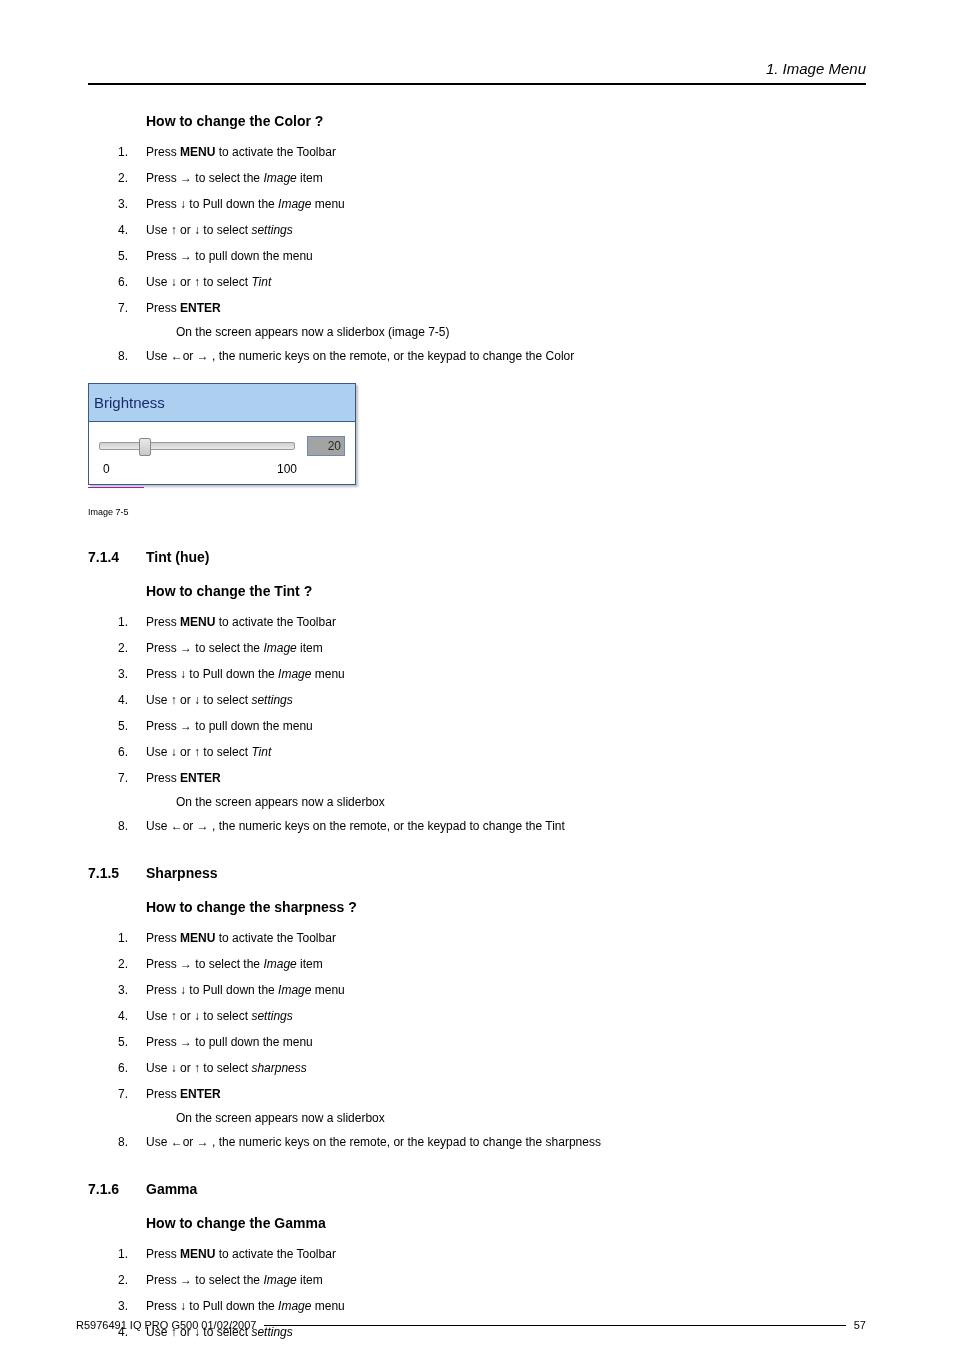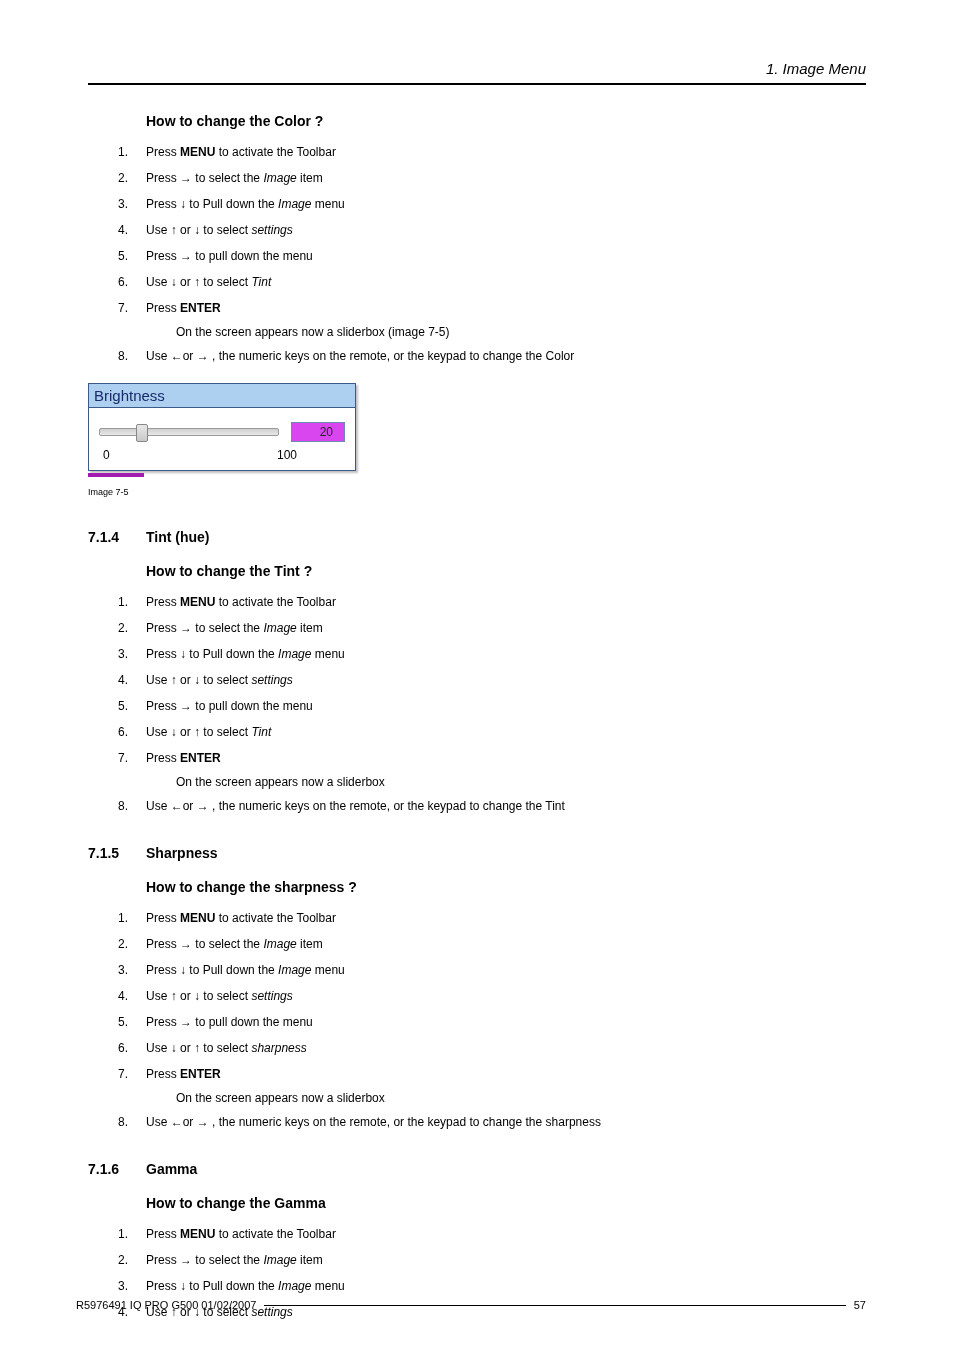--- a/index.html
+++ b/index.html
@@ -81,21 +81,21 @@
       border: 1px solid #3a5a8a;
       background: #fff;
       box-shadow: 2px 2px 2px rgba(0,0,0,.25);
     }
     .slider-title {
       background: #aed0f0;
       color: #1a2a6c;
       font-family: Arial, sans-serif;
       font-size: 15px;
       font-weight: normal;
-      padding: 3px 5px;
+      padding: 10px 5px;
       border-bottom: 1px solid #3a5a8a;
     }
     .slider-body {
       padding: 14px 10px 8px 10px;
       position: relative;
     }
     .slider-track-row {
       display: flex;
       align-items: center;
     }
@@ -114,41 +114,41 @@
       width: 10px;
       height: 16px;
       background: linear-gradient(#e8e8e8,#c8c8c8);
       border: 1px solid #888;
       border-radius: 2px;
     }
     .slider-val {
       width: 30px;
       height: 18px;
       border: 1px solid #6a8ab0;
-      background: #d946ef;
+      background: #a3a3a3;
       text-align: right;
       font-size: 12px;
-      padding: 0 11px;
+      padding: 0 3px;
       line-height: 18px;
       color: #1a2a1a;
     }
     .slider-scale {
       display: flex;
       justify-content: space-between;
       font-size: 12px;
       margin-top: 6px;
       padding-right: 48px;
       padding-left: 4px;
     }
     .img-caption {
       font-size: 9px;
       margin-top: 2px;
-      border-top: 4px solid #a21caf;
+      border-top: 1px solid #a21caf;
       display: inline-block;
-      padding-top: 10px;
+      padding-top: 19px;
       width: 56px;
     }
     .footer {
       position: absolute;
       bottom: 58px;
       left: 76px;
       right: 88px;
       display: flex;
       align-items: center;
       font-size: 11px;

